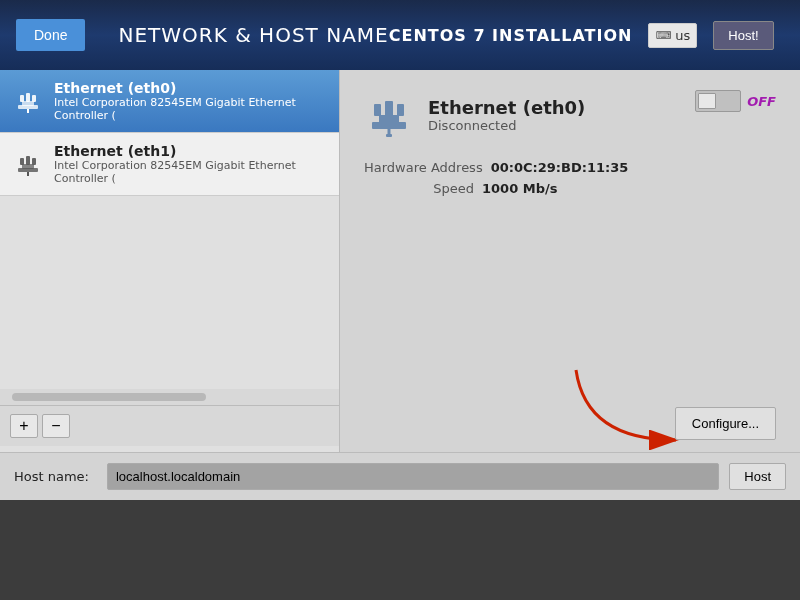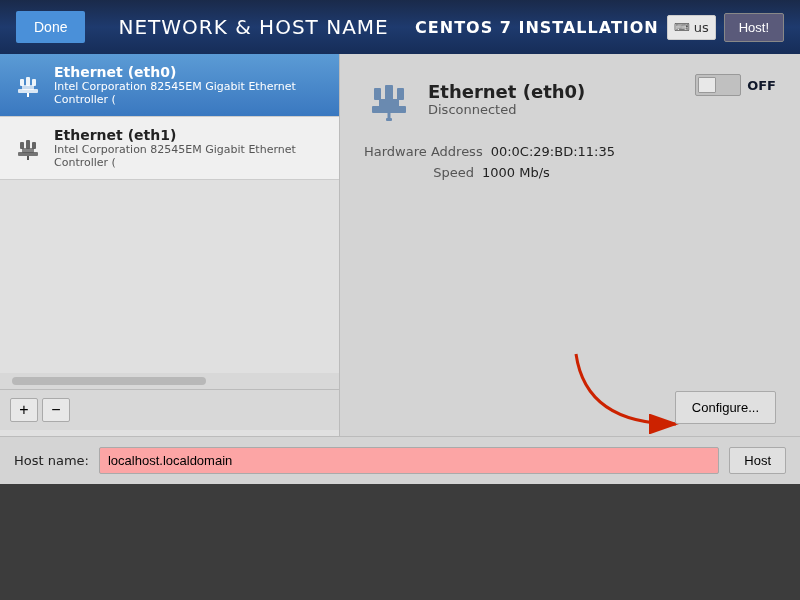--- a/index.html
+++ b/index.html
@@ -9,24 +9,23 @@
       font-family: 'DejaVu Sans', Arial, sans-serif;
       font-size: 13px;
       background: #3c3c3c;
       overflow: hidden;
     }
 
     
     .header {
       display: flex;
       align-items: center;
-      justify-content: space-between;
       background: linear-gradient(180deg, #1a2a4a 0%, #1e3a6e 50%, #162d58 100%);
       padding: 8px 16px;
-      height: 54px;
+      height: 70px;
     }
     .header-left {
       display: flex;
       align-items: center;
       gap: 16px;
     }
     .header-title {
       color: white;
       font-size: 20px;
       font-weight: normal;
@@ -38,21 +37,21 @@
       color: white;
       border: none;
       padding: 8px 18px;
       font-size: 14px;
       cursor: pointer;
       border-radius: 2px;
     }
     .header-right {
       display: flex;
       align-items: center;
-      gap: 8px;
+      gap: 16px;
     }
     .centos-title {
       color: white;
       font-size: 16px;
       font-weight: bold;
       letter-spacing: 1px;
     }
     .kb-input-wrapper {
       display: flex;
       align-items: center;
@@ -156,23 +155,24 @@
     }
     .hostname-label {
       font-size: 13px;
       color: #222;
       white-space: nowrap;
     }
     .hostname-input {
       flex: 1;
       padding: 5px 8px;
       border: 1px solid #aaa;
-      background: #fca5a5;
-      font-size: 13px;
-      border-radius: 2px;
+      background: #a3a3a3;
+      font-size: 13px;
+      border-radius: 2px;
+      margin-left: 8px;
     }
     .apply-button {
       background: #e0e0e0;
       border: 1px solid #aaa;
       padding: 5px 14px;
       font-size: 13px;
       cursor: pointer;
       border-radius: 2px;
     }
 
@@ -226,38 +226,39 @@
       left: 2px;
       top: 2px;
       width: 18px;
       height: 16px;
       background: #e8e8e8;
       border: 1px solid #999;
       border-radius: 1px;
     }
     .toggle-label {
       font-size: 13px;
-      color: #0f172a;
-      font-weight: bold;
+      color: #a21caf;
+      font-weight: bold;
+      font-style: italic;
     }
     .detail-row {
       display: flex;
       gap: 8px;
       margin-bottom: 6px;
     }
     .detail-key {
       color: #555;
       font-size: 13px;
       min-width: 110px;
       text-align: right;
     }
     .detail-val {
       color: #222;
       font-size: 13px;
-      font-weight: normal;
+      font-weight: bold;
     }
 
     
     .arrow-area {
       flex: 1;
       position: relative;
     }
     .arrow-svg {
       position: absolute;
       bottom: 30px;

